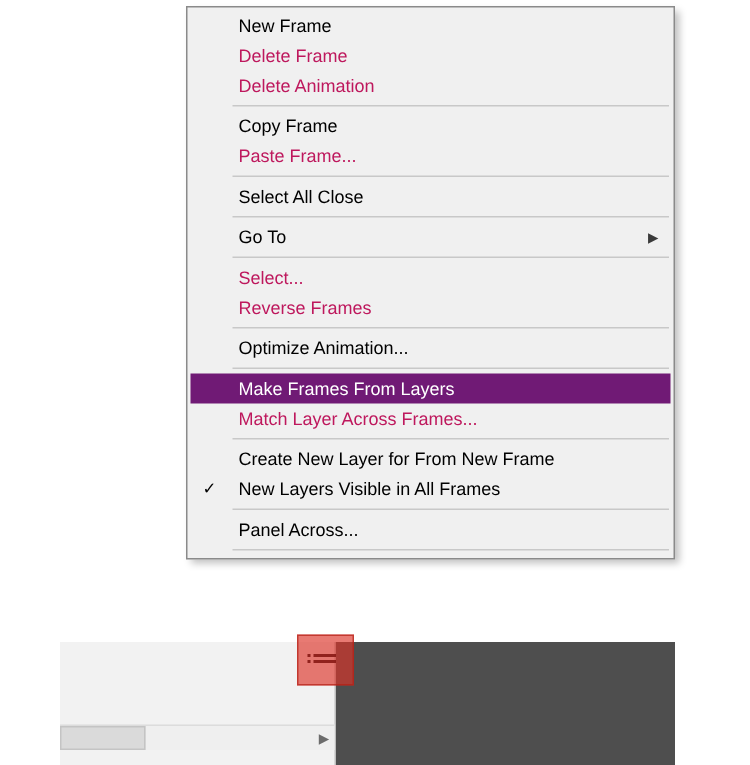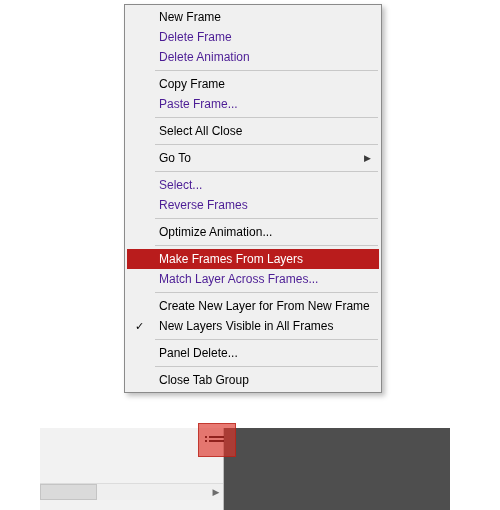--- a/index.html
+++ b/index.html
@@ -57,38 +57,38 @@
     content:"";
     position:absolute;left:6px;top:12px;width:2px;height:2px;
     background:rgba(130,20,15,.85);
     box-shadow:0 4px 0 rgba(130,20,15,.85);
   }
 
   
   .menu{
     position:absolute;
     left:124px;top:4px;
-    width:258px;
+    width:326px;
     background:#f0f0f0;
     border:1px solid #8a8a8a;
     box-shadow:3px 3px 5px rgba(0,0,0,.25);
     box-sizing:border-box;
     padding:2px;
   }
   .item{
     position:relative;
     height:20px;
     line-height:20px;
     padding-left:32px;
     padding-right:20px;
     white-space:nowrap;
     cursor:default;
   }
-  .item.disabled{color:#4c1d95}
-  .item.selected{background:#b91c1c;color:#fff}
+  .item.disabled{color:#be185d}
+  .item.selected{background:#701a75;color:#fff}
   .item .sub-arrow{
     position:absolute;right:8px;top:0;height:20px;line-height:20px;
     font-size:9px;color:#3a3a3a;
   }
   .item .check{
     position:absolute;left:8px;top:0;height:20px;line-height:20px;
     font-size:11px;color:#000;
   }
   .sep{
     margin:3px 1px 3px 28px;
@@ -124,16 +124,15 @@
     <div class="item disabled"><span>Reverse Frames</span></div>
     <div class="sep"></div>
     <div class="item"><span>Optimize Animation...</span></div>
     <div class="sep"></div>
     <div class="item selected"><span>Make Frames From Layers</span></div>
     <div class="item disabled"><span>Match Layer Across Frames...</span></div>
     <div class="sep"></div>
     <div class="item"><span>Create New Layer for From New Frame</span></div>
     <div class="item"><span>New Layers Visible in All Frames</span><span class="check">✓</span></div>
     <div class="sep"></div>
-    <div class="item"><span>Panel Delete...</span></div>
+    <div class="item"><span>Panel Across...</span></div>
     <div class="sep"></div>
-    <div class="item"><span>Close Tab Group</span></div>
   </div>
 
 </body></html>

